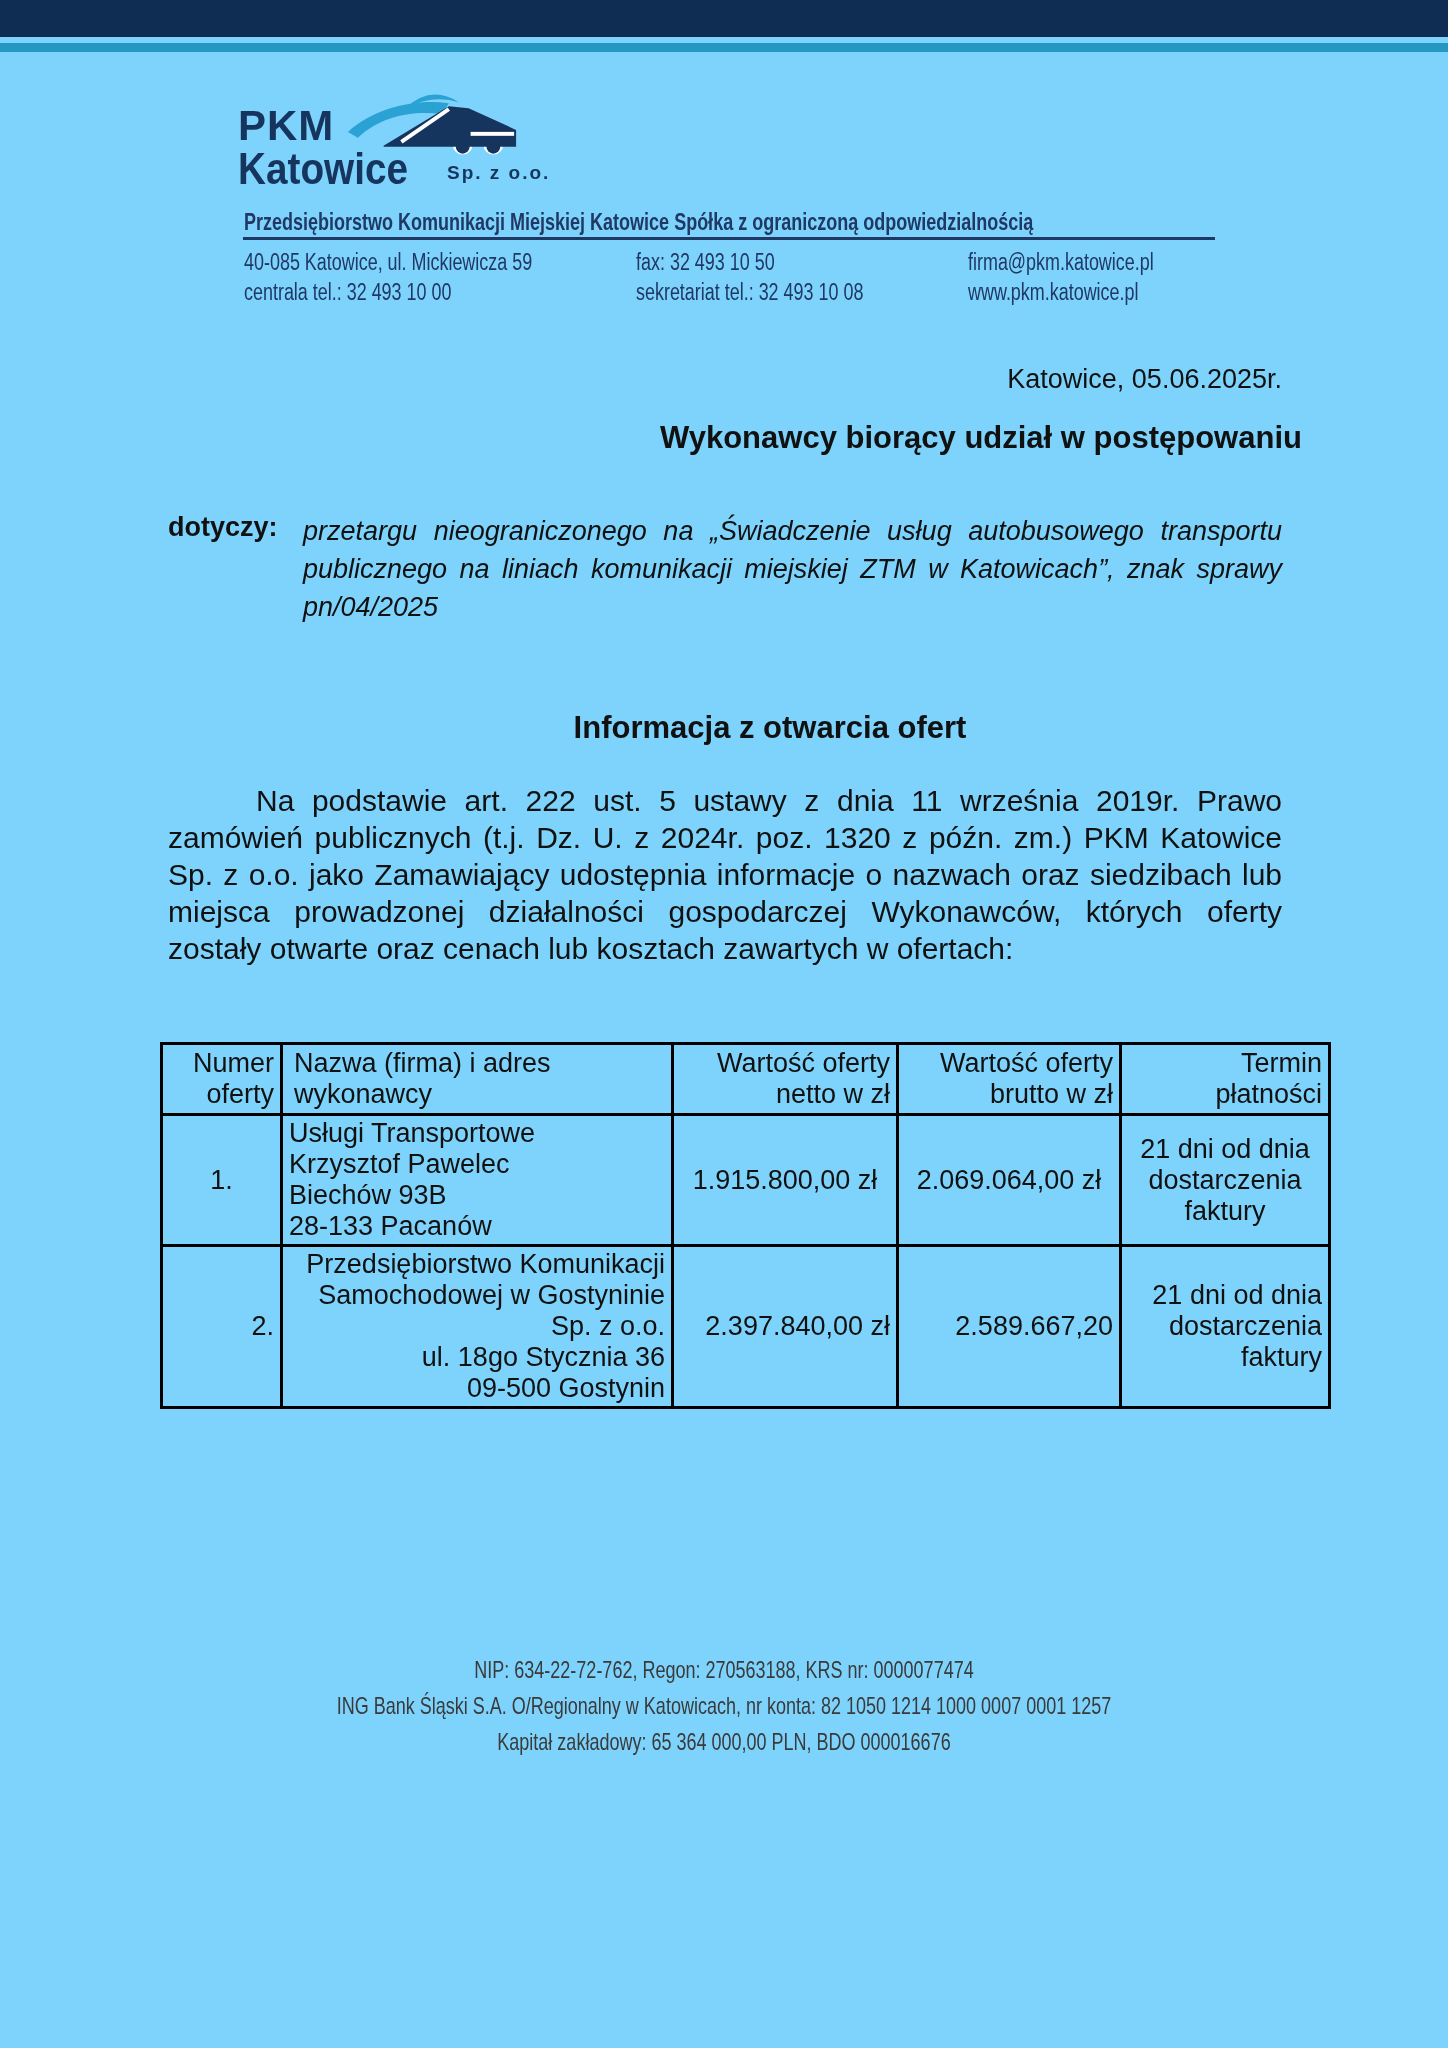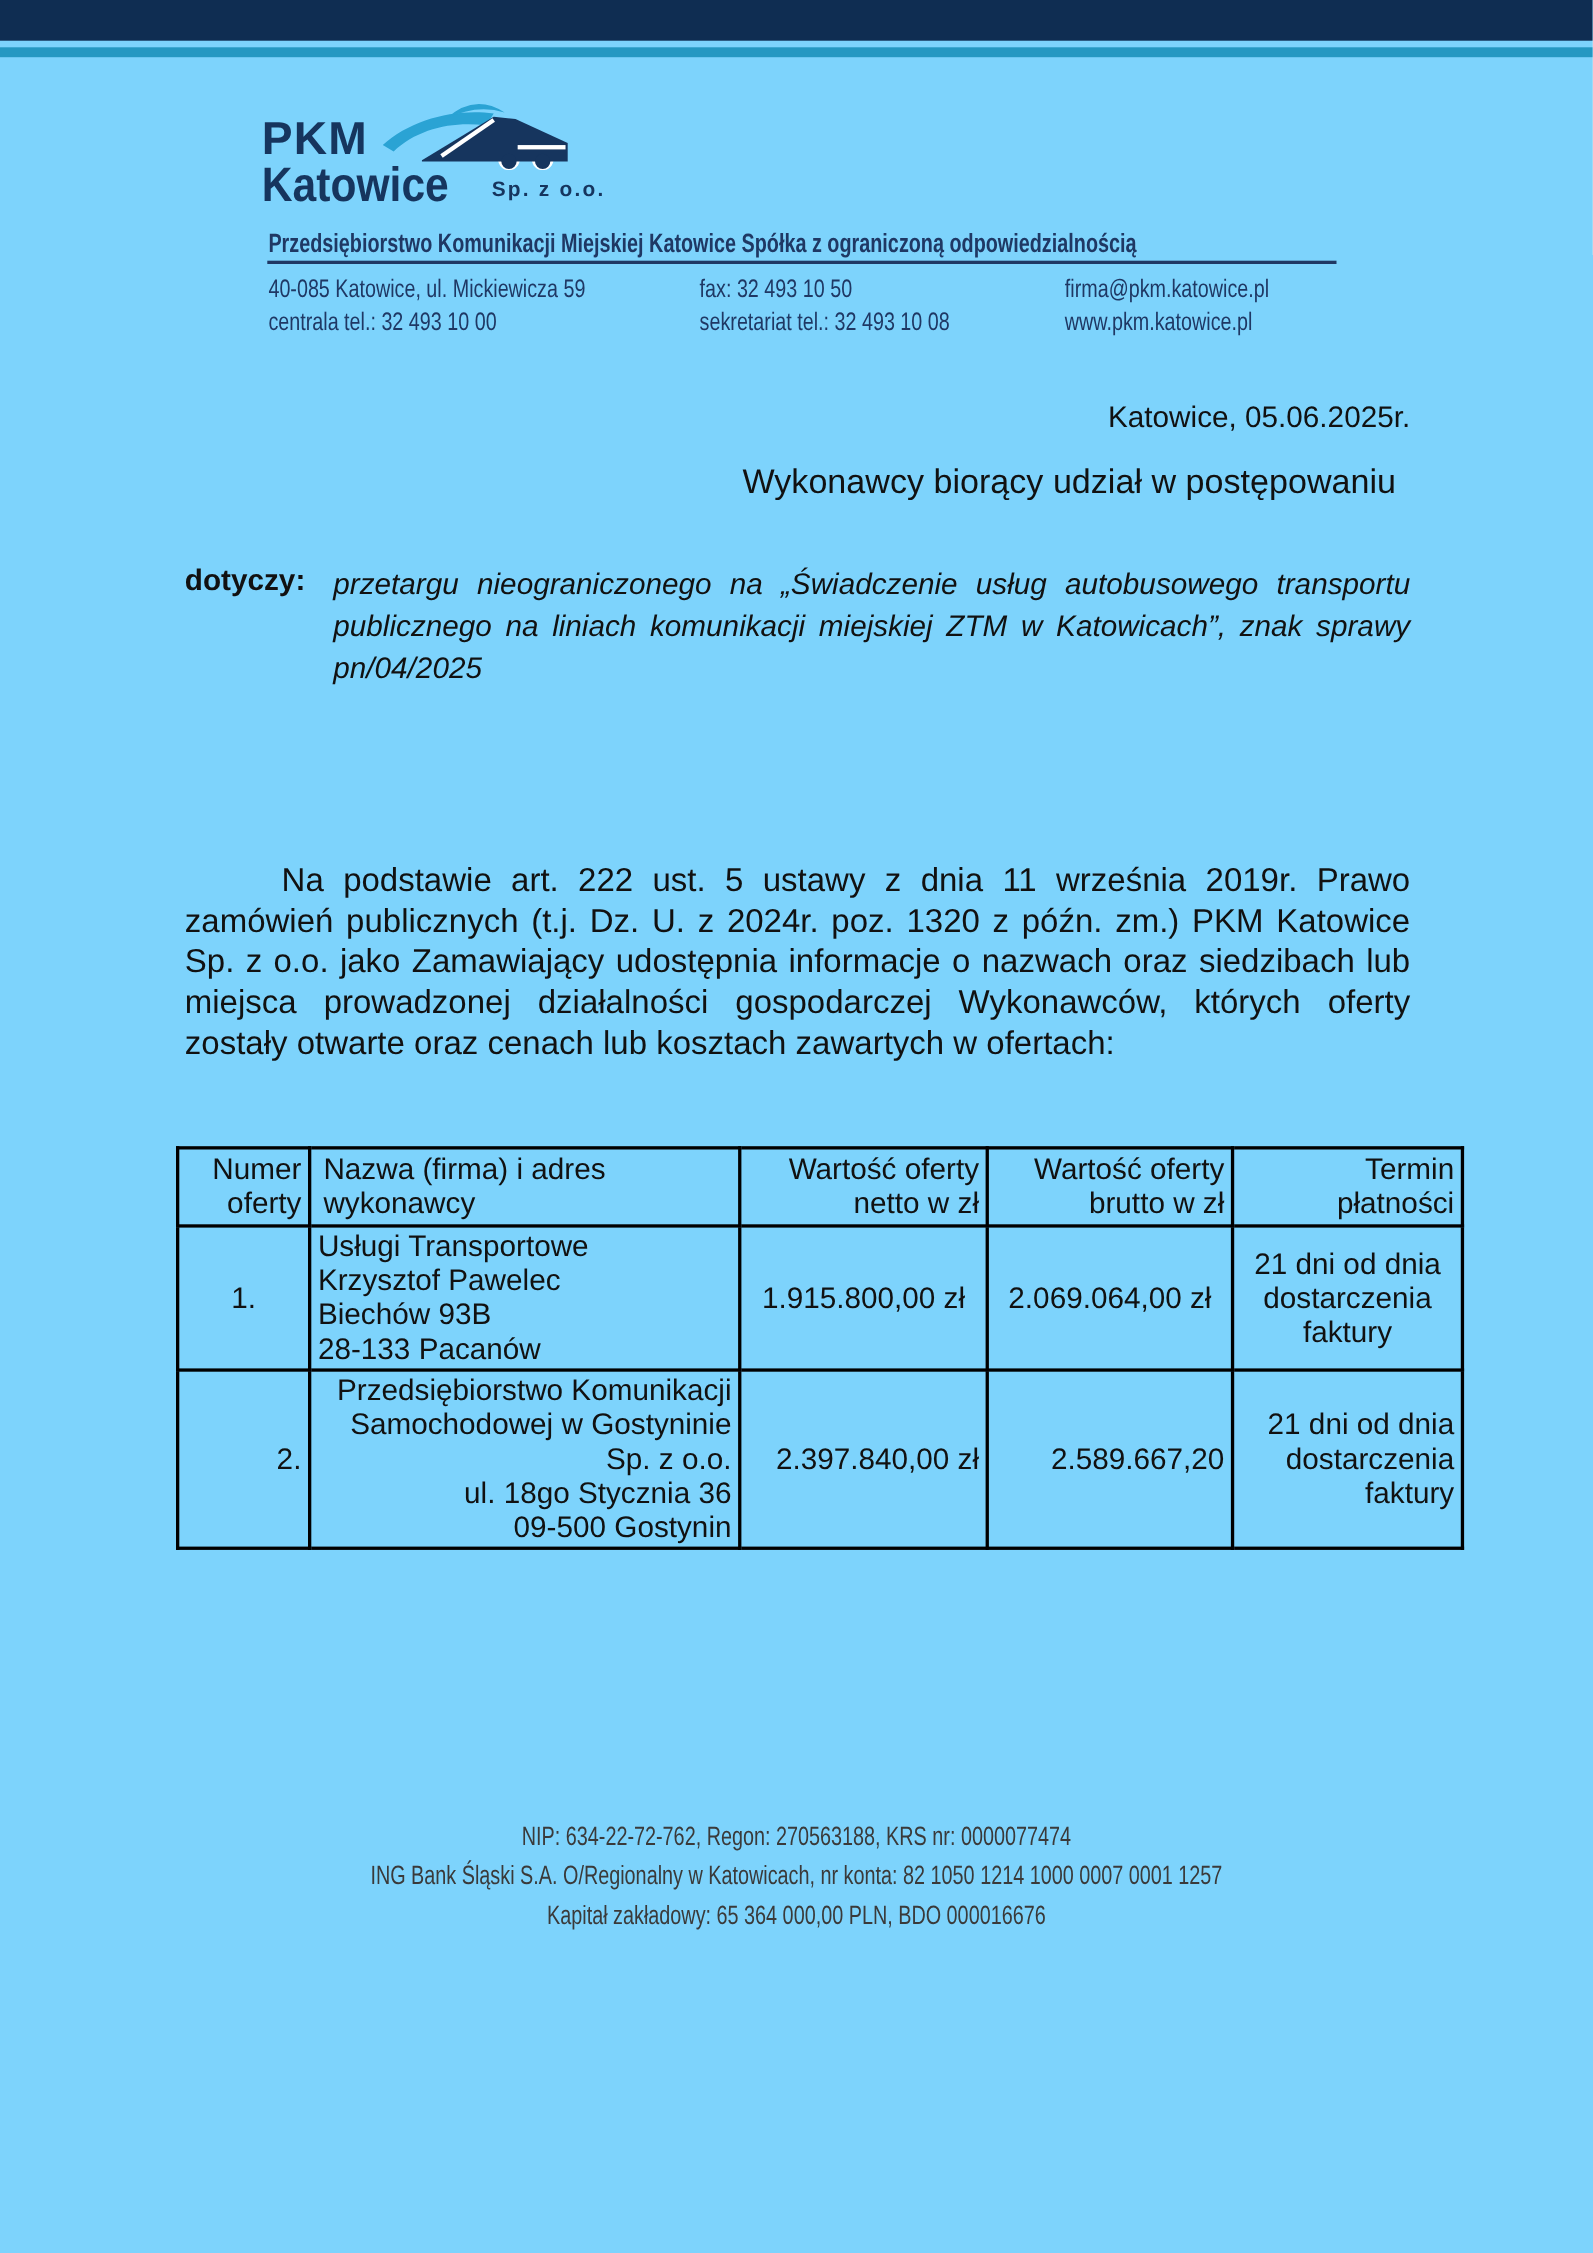--- a/index.html
+++ b/index.html
@@ -32,21 +32,21 @@
     color:var(--brand-navy);white-space:nowrap;transform:scaleX(0.75);transform-origin:left;
   }
   .header-rule{position:absolute;left:243px;top:237px;width:972px;height:3px;background:var(--brand-navy);}
   .contact{position:absolute;left:0;top:249px;width:1448px;height:62px;font-size:23px;color:var(--brand-navy);}
   .contact .cell{position:absolute;white-space:nowrap;transform:scaleX(0.78);transform-origin:left;display:inline-block;}
   .cc1{left:244px;} .cc2{left:636px;} .cc3{left:968px;}
   .r1{top:0;} .r2{top:30px;}
 
   
   .date-line{position:absolute;top:364px;right:166px;font-size:27px;}
-  .recipient-heading{position:absolute;top:420px;left:660px;width:624px;text-align:center;font-size:31px;font-weight:normal;white-space:nowrap;}
+  .recipient-heading{position:absolute;top:420px;left:660px;width:624px;text-align:center;font-size:31px;font-weight:bold;white-space:nowrap;}
   .reg-label{position:absolute;top:512px;left:168px;font-size:27px;font-weight:bold;}
   .reg-text{position:absolute;top:512px;left:303px;width:979px;font-size:27px;line-height:38px;text-align:justify;font-style:italic;}
   .doc-title{position:absolute;top:710px;left:460px;width:620px;text-align:center;font-size:31px;font-weight:bold;white-space:nowrap;}
   .body-par{position:absolute;top:782px;left:168px;width:1114px;font-size:30px;line-height:37px;text-align:justify;text-indent:88px;}
 
   
   .offers-table{
     position:absolute;top:1042px;left:160px;width:1168px;
     border-collapse:collapse;table-layout:fixed;font-size:27px;line-height:31px;
   }
@@ -98,20 +98,21 @@
     <span class="cell cc3 r1">firma@pkm.katowice.pl</span>
     <span class="cell cc3 r2">www.pkm.katowice.pl</span>
   </div>
 
   <div class="date-line">Katowice, 05.06.2025r.</div>
   <div class="recipient-heading">Wykonawcy biorący udział w postępowaniu</div>
 
   <div class="reg-label">dotyczy:</div>
   <div class="reg-text">przetargu nieograniczonego na „Świadczenie usług autobusowego transportu publicznego na liniach komunikacji miejskiej ZTM w Katowicach”, znak sprawy pn/04/2025</div>
 
+  <div class="doc-title">Informacja z otwarcia ofert</div>
 
   <div class="body-par">Na podstawie art. 222 ust. 5 ustawy z dnia 11 września 2019r. Prawo zamówień publicznych (t.j. Dz. U. z 2024r. poz. 1320  z późn. zm.) PKM Katowice Sp. z o.o. jako Zamawiający udostępnia informacje o nazwach oraz siedzibach lub miejsca prowadzonej działalności gospodarczej Wykonawców, których oferty zostały otwarte oraz cenach lub kosztach zawartych w ofertach:</div>
 
   <table class="offers-table">
     <colgroup>
       <col class="col-num">
         <col class="col-name">
         <col class="col-net">
         <col class="col-gross">
         <col class="col-term">

